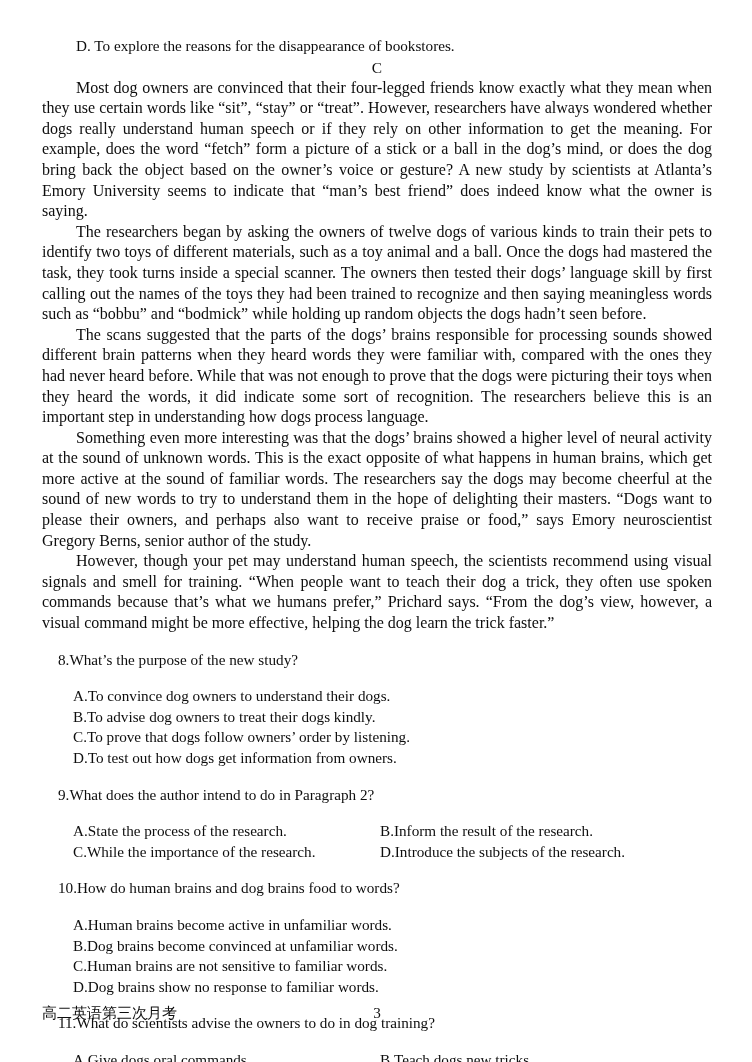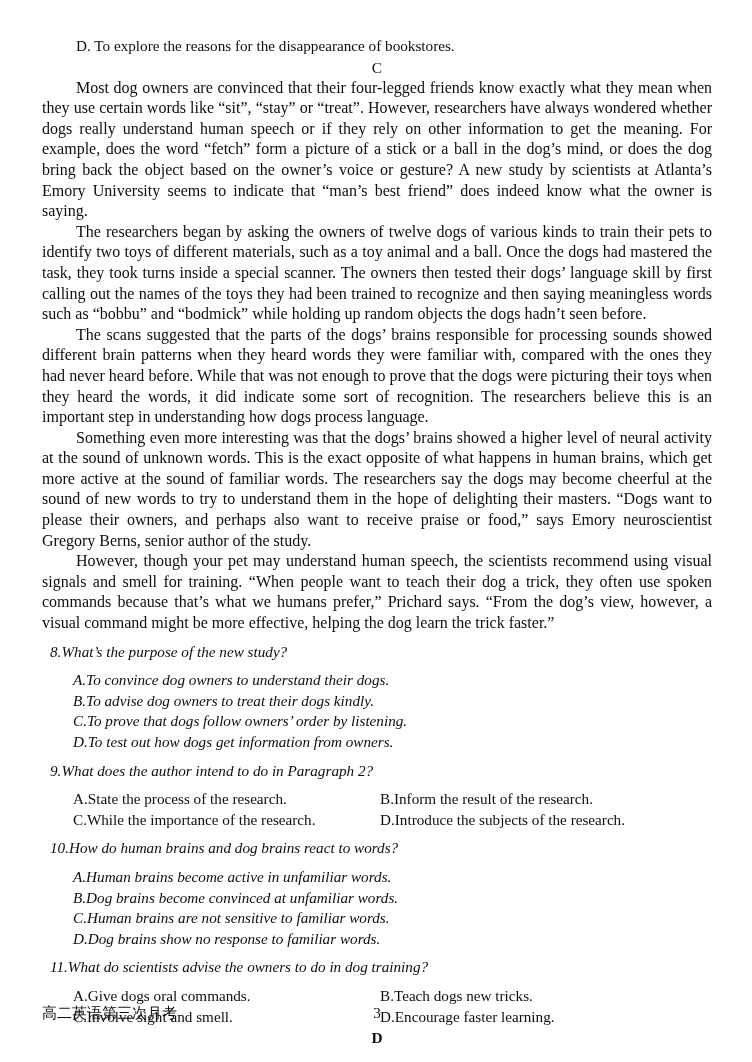--- a/index.html
+++ b/index.html
@@ -49,36 +49,34 @@
     font-weight: bold;
     margin: 0;
     width: 670px;
   }
   .section-letter.plain {
     font-weight: normal;
   }
   .question {
     font-size: 15.2px;
     line-height: 20.6px;
-    margin: 8px;
+    margin: 16px;
     width: 670px;
-    font-style: italic;
   }
   .opt-list {
     margin: 0;
     padding: 0;
     width: 670px;
   }
   .opt {
     font-size: 15.2px;
     line-height: 20.6px;
     margin: 0;
     padding-left: 31px;
     box-sizing: border-box;
-    font-style: italic;
   }
   .opt-row {
     display: flex;
     width: 670px;
     font-size: 15.2px;
     line-height: 20.6px;
   }
   .opt-row .col-a {
     padding-left: 31px;
     box-sizing: border-box;
@@ -150,21 +148,21 @@
         <span class="col-b">B.Inform the result of the research.</span>
       </div>
       <div class="opt-row">
         <span class="col-a">C.While the importance of the research.</span>
         <span class="col-b">D.Introduce the subjects of the research.</span>
       </div>
     </div>
   </div>
 
   <div>
-    <p class="question"><span>10.</span><span>How do human brains and dog brains react to words?</span></p>
+    <p class="question"><span>10.</span><span>How do human brains and dog brains food to words?</span></p>
     <div class="opt-list">
       <p class="opt">A.Human brains become active in unfamiliar words.</p>
       <p class="opt">B.Dog brains become convinced at unfamiliar words.</p>
       <p class="opt">C.Human brains are not sensitive to familiar words.</p>
       <p class="opt">D.Dog brains show no response to familiar words.</p>
     </div>
   </div>
 
   <div>
     <p class="question"><span>11.</span><span>What do scientists advise the owners to do in dog training?</span></p>

